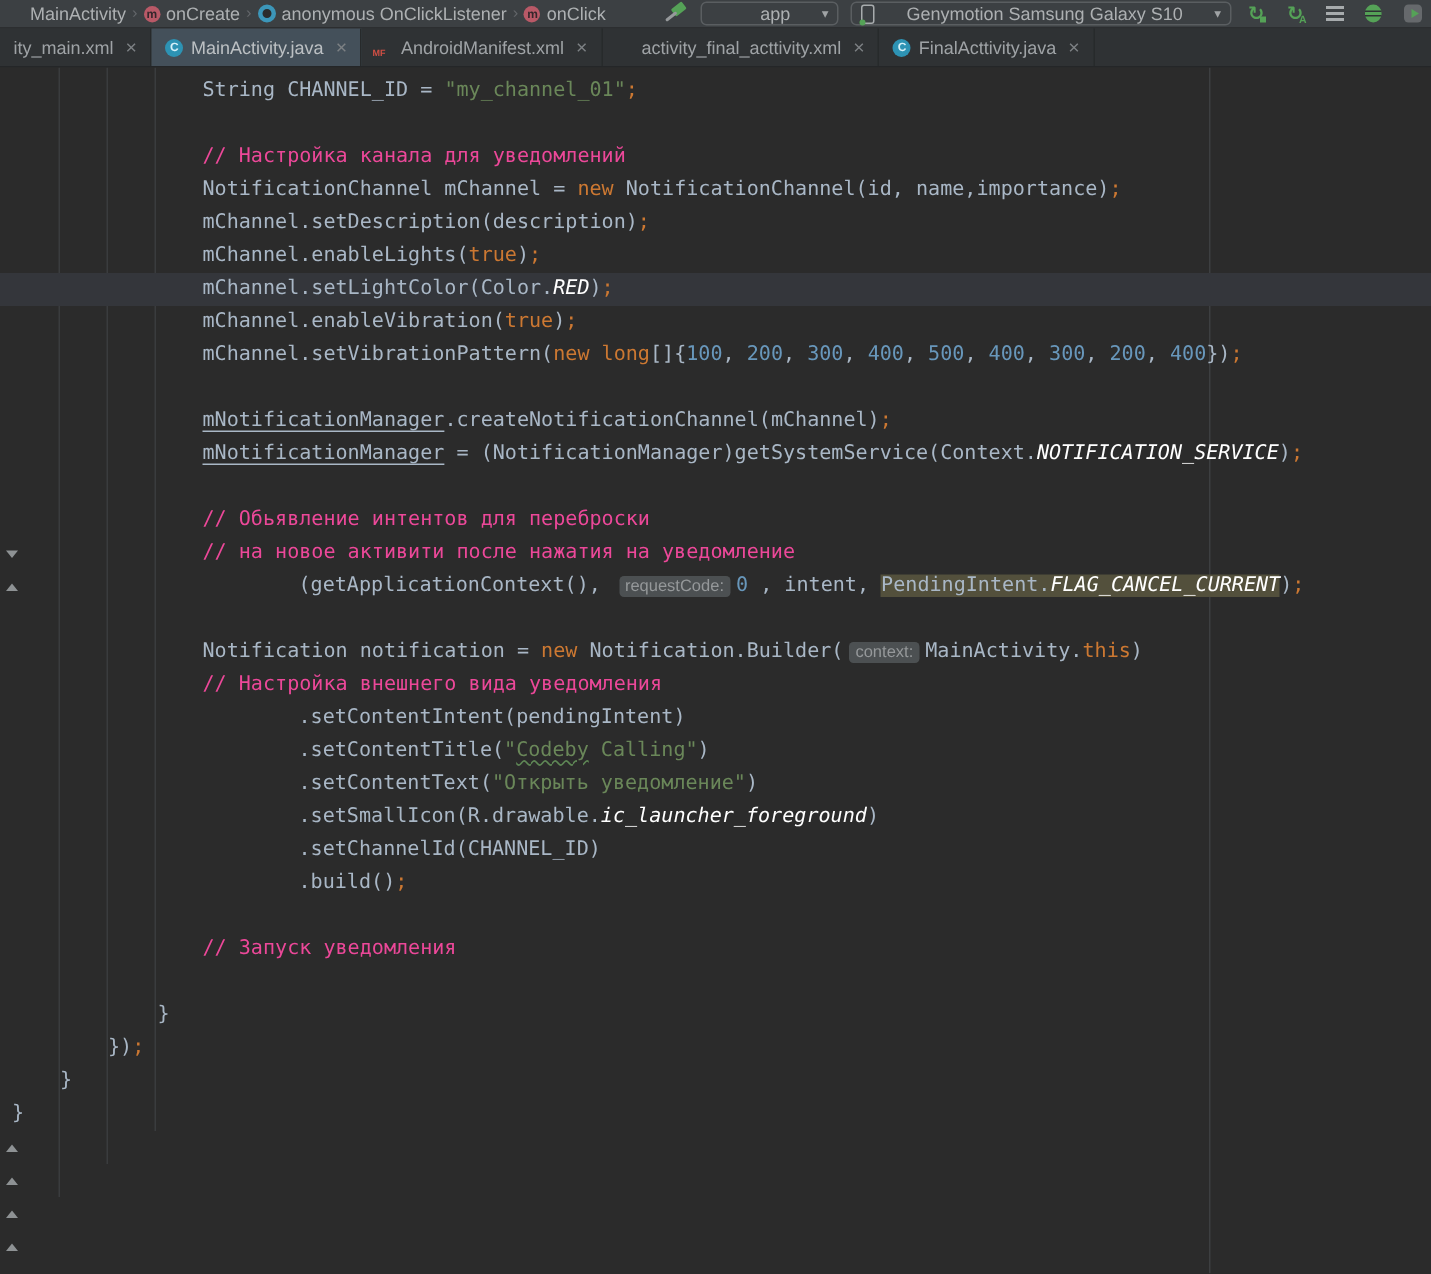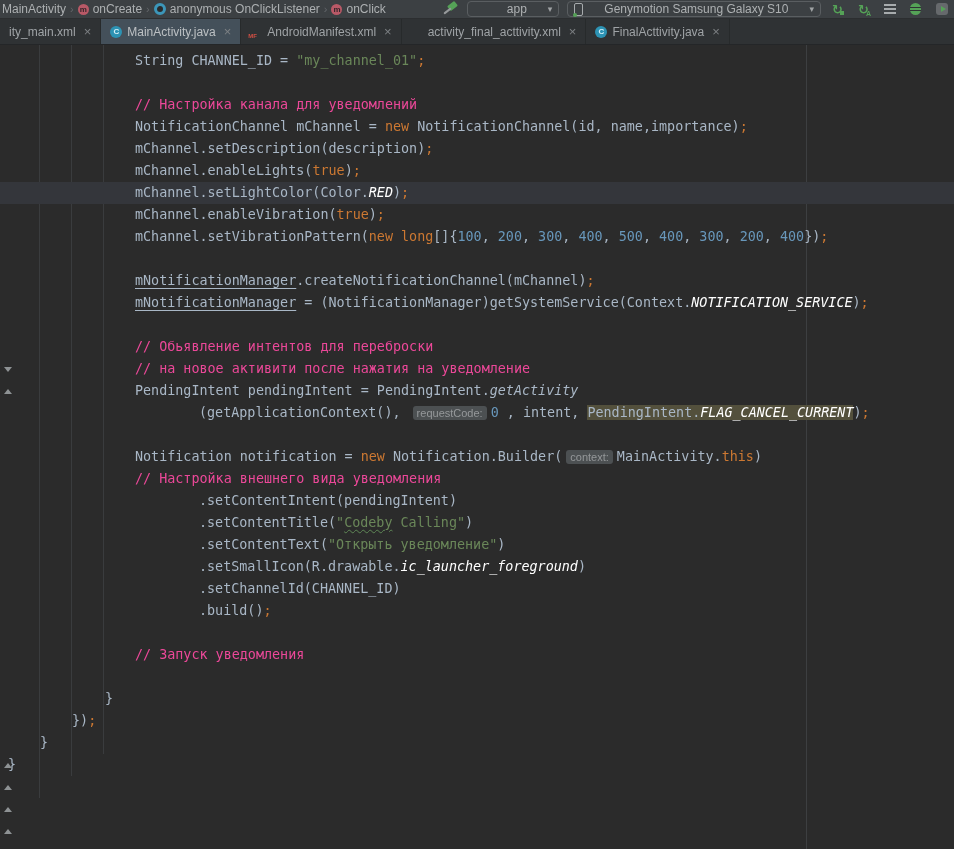--- a/index.html
+++ b/index.html
@@ -2,21 +2,21 @@
 <html><head>
 <meta charset="utf-8">
 <style>
   html,body{margin:0;padding:0;}
   body{width:954px;height:849px;overflow:hidden;background:#2B2B2B;
        font-family:"Liberation Sans",sans-serif;position:relative;}
 
   
   .toolbar{position:absolute;top:0;left:0;right:0;height:19px;background:#3C4043;
            border-bottom:1px solid #2C2E30;display:flex;align-items:center;
-           font-size:12px;color:#ADB0B2;box-sizing:border-box;padding-left:2px;}
+           font-size:12px;color:#ADB0B2;box-sizing:border-box;padding-left:20px;}
   .crumbs{display:flex;align-items:center;white-space:nowrap;}
   .crumb{display:inline-flex;align-items:center;gap:4px;cursor:default;}
   .crumb-sep{color:#63666A;margin:0 4px;font-size:11px;}
   .icon-method{width:11px;height:11px;border-radius:50%;background:#B95967;display:inline-flex;
                align-items:center;justify-content:center;font:700 8px "Liberation Sans",sans-serif;color:#35262B;}
   .icon-anon{width:6px;height:6px;border:3px solid #3C96B9;border-radius:50%;background:#2B2B2B;display:inline-block;}
   .toolbar-right{margin-left:auto;display:flex;align-items:center;gap:8px;padding-right:4px;}
   .hammer{position:relative;width:16px;height:15px;display:inline-block;}
   .hammer .head{position:absolute;left:5px;top:1px;width:9px;height:6px;background:#55A257;border-radius:1px;transform:rotate(-38deg);}
   .hammer .handle{position:absolute;left:0px;top:8px;width:9px;height:2px;background:#96999B;transform:rotate(-38deg);border-radius:1px;}
@@ -182,21 +182,20 @@
       <div class="line ind4"><span class="t-d">mChannel.enableLights(</span><span class="t-k">true</span><span class="t-d">)</span><span class="t-k">;</span></div>
       <div class="line ind4 cur"><span class="t-d">mChannel.setLightColor(Color.</span><span class="t-ci">RED</span><span class="t-d">)</span><span class="t-k">;</span></div>
       <div class="line ind4"><span class="t-d">mChannel.enableVibration(</span><span class="t-k">true</span><span class="t-d">)</span><span class="t-k">;</span></div>
       <div class="line ind4"><span class="t-d">mChannel.setVibrationPattern(</span><span class="t-k">new</span><span class="t-d"> </span><span class="t-k">long</span><span class="t-d">[]{</span><span class="t-n">100</span><span class="t-d">, </span><span class="t-n">200</span><span class="t-d">, </span><span class="t-n">300</span><span class="t-d">, </span><span class="t-n">400</span><span class="t-d">, </span><span class="t-n">500</span><span class="t-d">, </span><span class="t-n">400</span><span class="t-d">, </span><span class="t-n">300</span><span class="t-d">, </span><span class="t-n">200</span><span class="t-d">, </span><span class="t-n">400</span><span class="t-d">})</span><span class="t-k">;</span></div>
       <div class="line ind0">&nbsp;</div>
       <div class="line ind4"><span class="t-f">mNotificationManager</span><span class="t-d">.createNotificationChannel(mChannel)</span><span class="t-k">;</span></div>
       <div class="line ind4"><span class="t-f">mNotificationManager</span><span class="t-d"> = (NotificationManager)getSystemService(Context.</span><span class="t-ci">NOTIFICATION_SERVICE</span><span class="t-d">)</span><span class="t-k">;</span></div>
       <div class="line ind0">&nbsp;</div>
       <div class="line ind4"><span class="t-c">// Обьявление интентов для переброски</span></div>
       <div class="line ind4"><span class="t-c">// на новое активити после нажатия на уведомление</span></div>
-      <div class="line ind4"><span class="t-d">PendingIntent pendingIntent = PendingIntent.</span><span class="t-mi">getActivity</span></div>
       <div class="line ind5"><span class="t-d">(getApplicationContext(), </span><span class="t-h">requestCode:</span><span class="t-n">0</span><span class="t-d"> , intent, </span><span class="t-d t-hl">PendingIntent.</span><span class="t-ci t-hl">FLAG_CANCEL_CURRENT</span><span class="t-d">)</span><span class="t-k">;</span></div>
       <div class="line ind0">&nbsp;</div>
       <div class="line ind4"><span class="t-d">Notification notification = </span><span class="t-k">new</span><span class="t-d"> Notification.Builder(</span><span class="t-h">context:</span><span class="t-d">MainActivity.</span><span class="t-k">this</span><span class="t-d">)</span></div>
       <div class="line ind4"><span class="t-c">// Настройка внешнего вида уведомления</span></div>
       <div class="line ind5"><span class="t-d">.setContentIntent(pendingIntent)</span></div>
       <div class="line ind5"><span class="t-d">.setContentTitle(</span><span class="t-s">"</span><span class="t-s t-typo">Codeby</span><span class="t-s"> Calling"</span><span class="t-d">)</span></div>
       <div class="line ind5"><span class="t-d">.setContentText(</span><span class="t-s">"Открыть уведомление"</span><span class="t-d">)</span></div>
       <div class="line ind5"><span class="t-d">.setSmallIcon(R.drawable.</span><span class="t-ci">ic_launcher_foreground</span><span class="t-d">)</span></div>
       <div class="line ind5"><span class="t-d">.setChannelId(CHANNEL_ID)</span></div>
       <div class="line ind5"><span class="t-d">.build()</span><span class="t-k">;</span></div>

